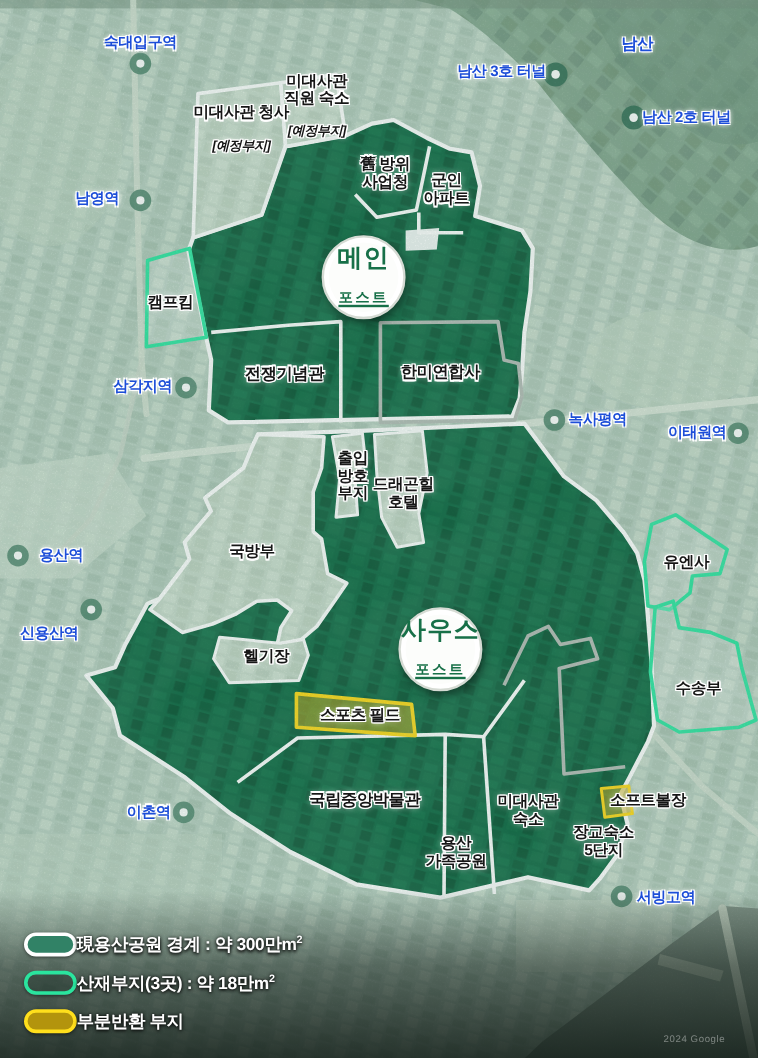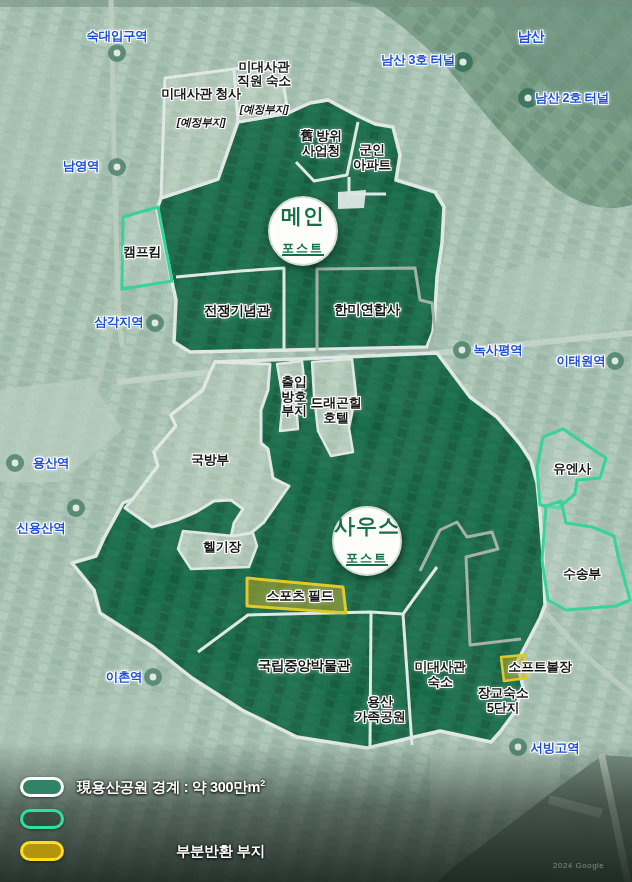--- a/index.html
+++ b/index.html
@@ -39,21 +39,21 @@
     font-size:12px;font-weight:800;color:#177048;margin-top:14px;letter-spacing:2px;
     text-decoration:underline;text-decoration-thickness:2px;text-underline-offset:2px;
   }
   
   #legend-shade{
     position:absolute;left:0;bottom:0;width:100%;height:140px;
     background:linear-gradient(to top, rgba(10,20,15,.82) 0%, rgba(10,20,15,.5) 55%, rgba(10,20,15,0) 100%);
     pointer-events:none;
   }
   #legend{position:absolute;left:20px;top:777px;display:flex;flex-direction:column;gap:12px;}
-  .lg-row{display:flex;align-items:center;gap:13px;justify-content:space-between;}
+  .lg-row{display:flex;align-items:center;}
   .lg-swatch{width:44px;height:20px;border-radius:11px;border:3px solid #fff;box-sizing:border-box;
      box-shadow:0 1px 3px rgba(0,0,0,.5);}
   .lg-swatch.park{background:#318266;border-color:#ffffff;}
   .lg-swatch.scattered{background:rgba(22,42,33,.38);border-color:#2ae49e;}
   .lg-swatch.partial{background:#b3940d;border-color:#ffdf1c;}
   .lg-label{font-size:14.5px;font-weight:800;color:#ffffff;letter-spacing:-0.3px;
      text-shadow:0 1px 3px rgba(0,0,0,.95),0 0 3px rgba(0,0,0,.8);}
   .lg-label sup{font-size:9px;}
   #watermark{position:absolute;left:553px;top:861px;font-size:8px;color:rgba(255,255,255,.4);
      letter-spacing:.5px;pointer-events:none;}
@@ -286,20 +286,21 @@
     <span class="s">포스트</span>
   </div>
 
   <div id="legend">
     <div class="lg-row">
       <span class="lg-swatch park"></span>
       <span class="lg-label"><span>現용산공원 경계 : 약 300만m</span><sup>2</sup></span>
     </div>
     <div class="lg-row">
       <span class="lg-swatch scattered"></span>
+      <span class="lg-label"><span>산재부지(3곳) : 약 18만m</span><sup>2</sup></span>
     </div>
     <div class="lg-row">
       <span class="lg-swatch partial"></span>
       <span class="lg-label"><span>부분반환 부지</span><sup></sup></span>
     </div>
   </div>
 
   <div id="watermark">2024 Google</div>
 </div>
 

